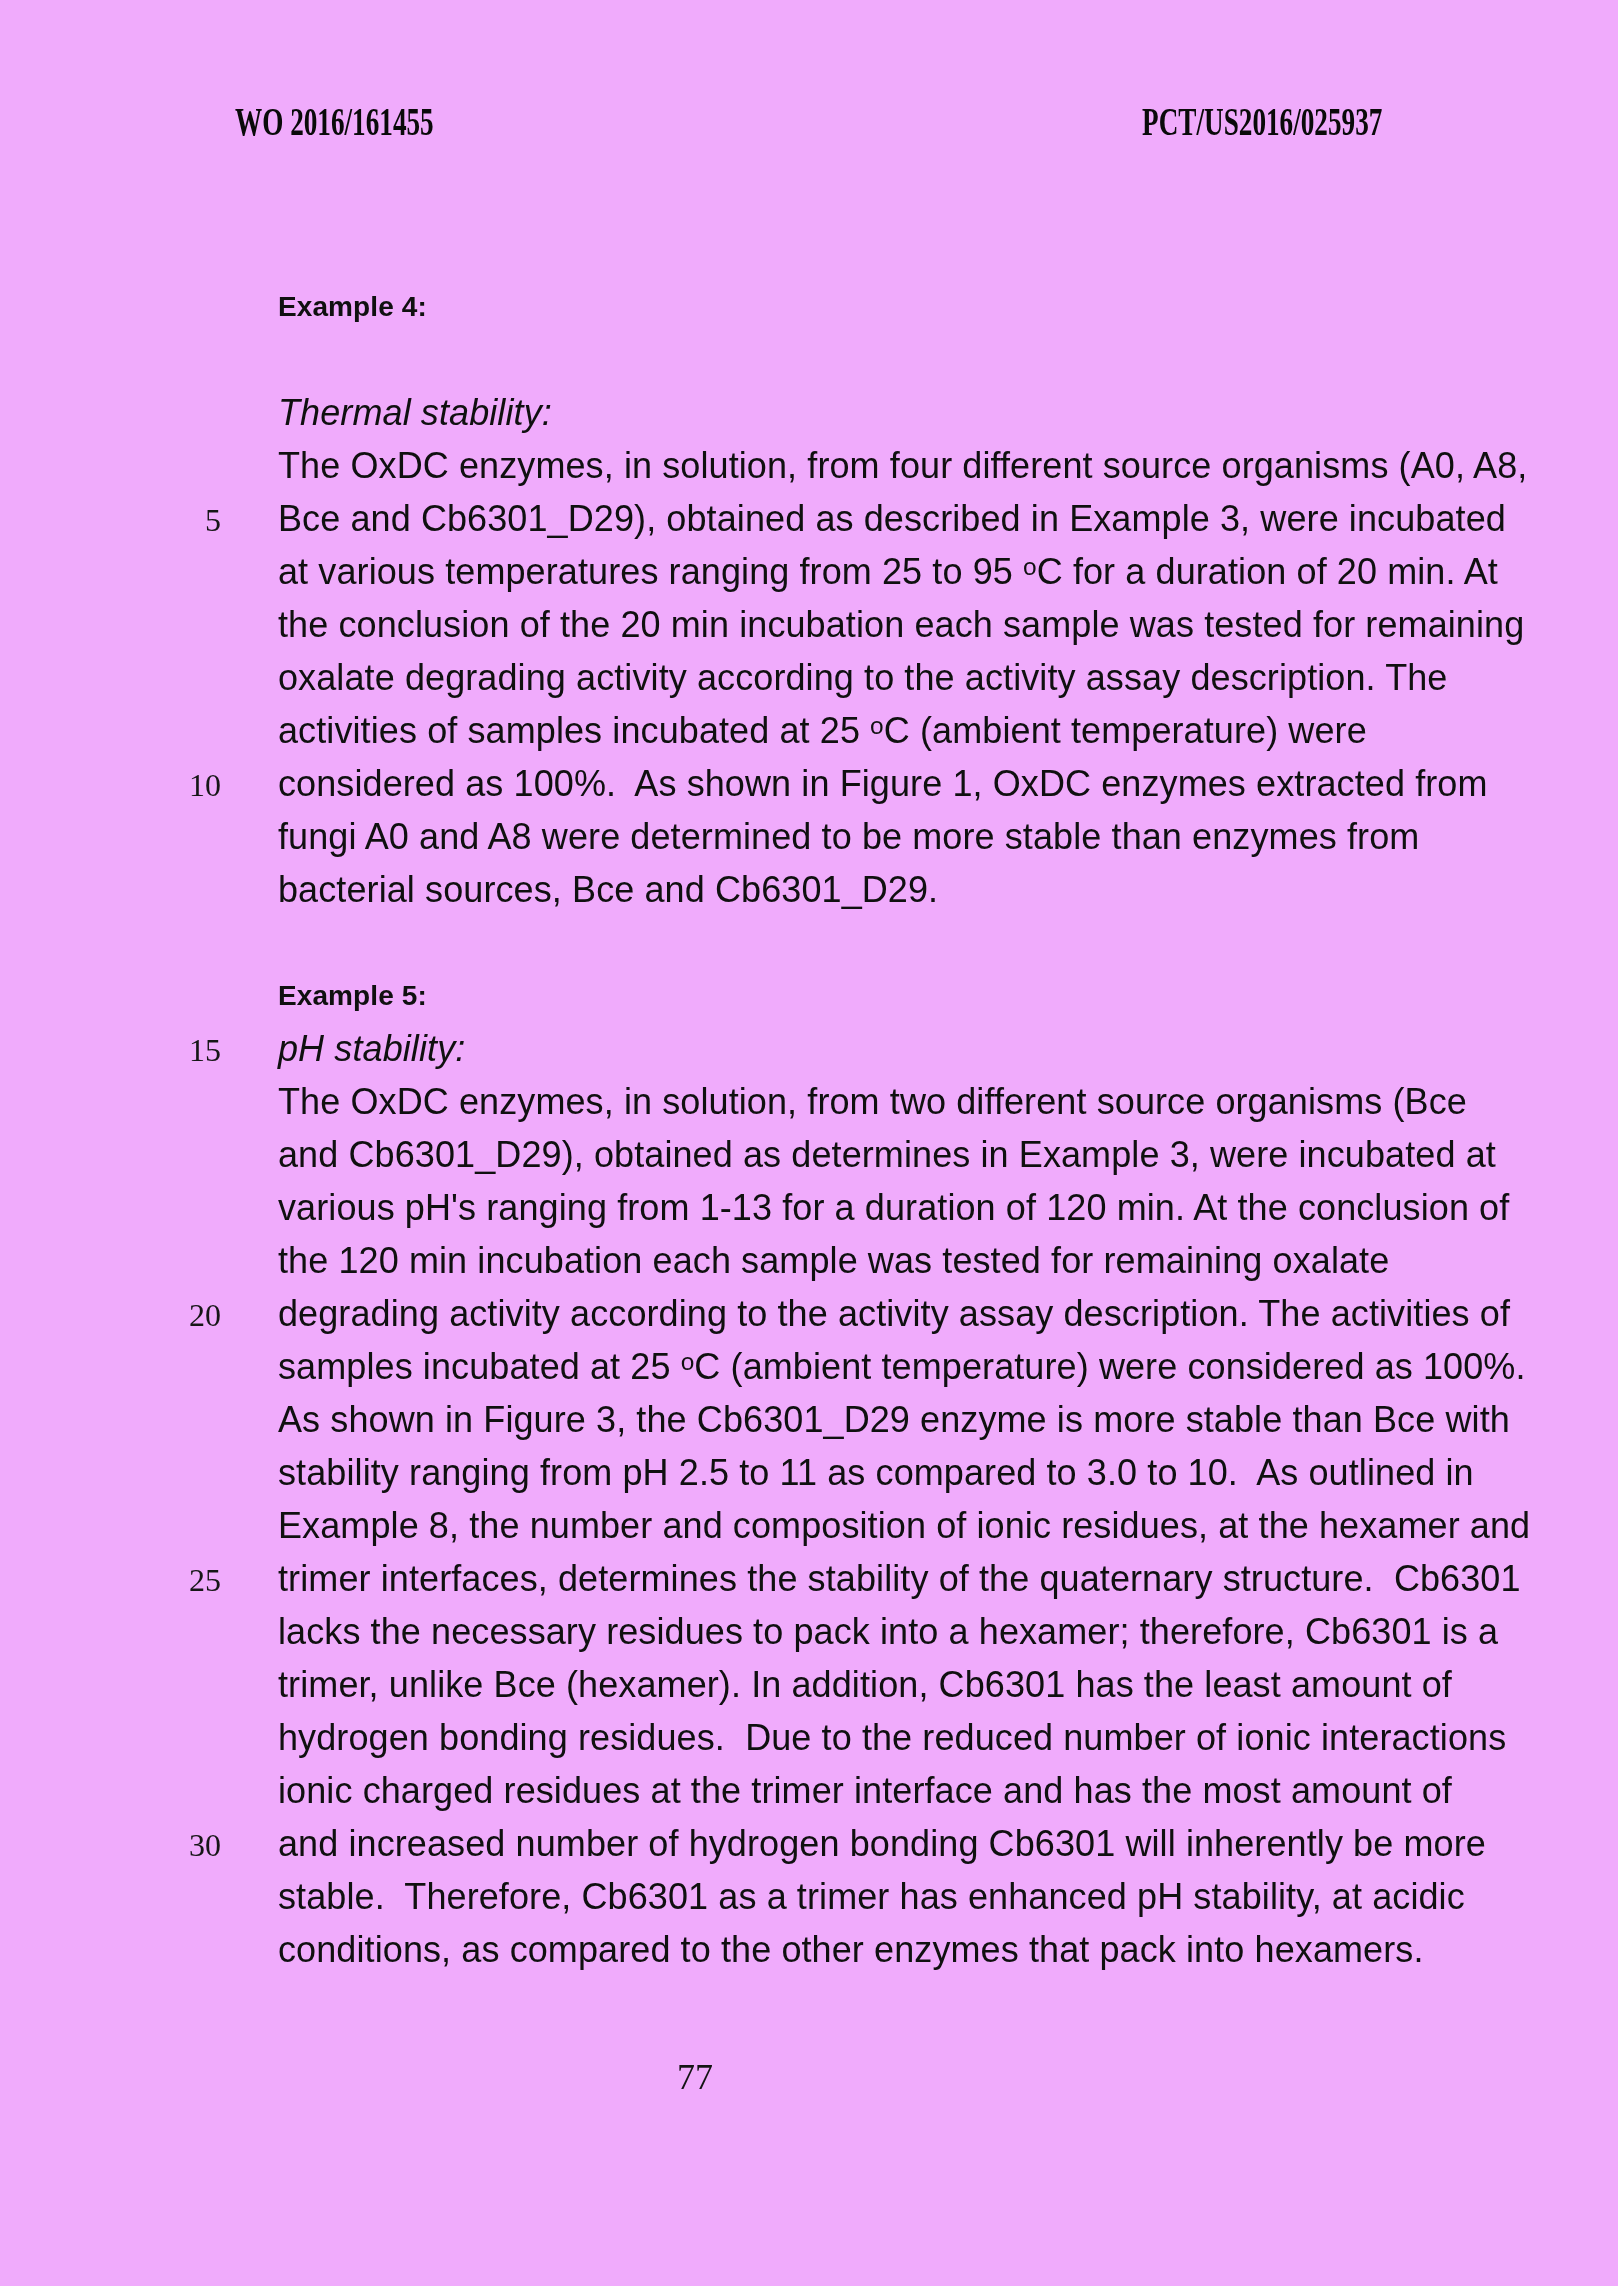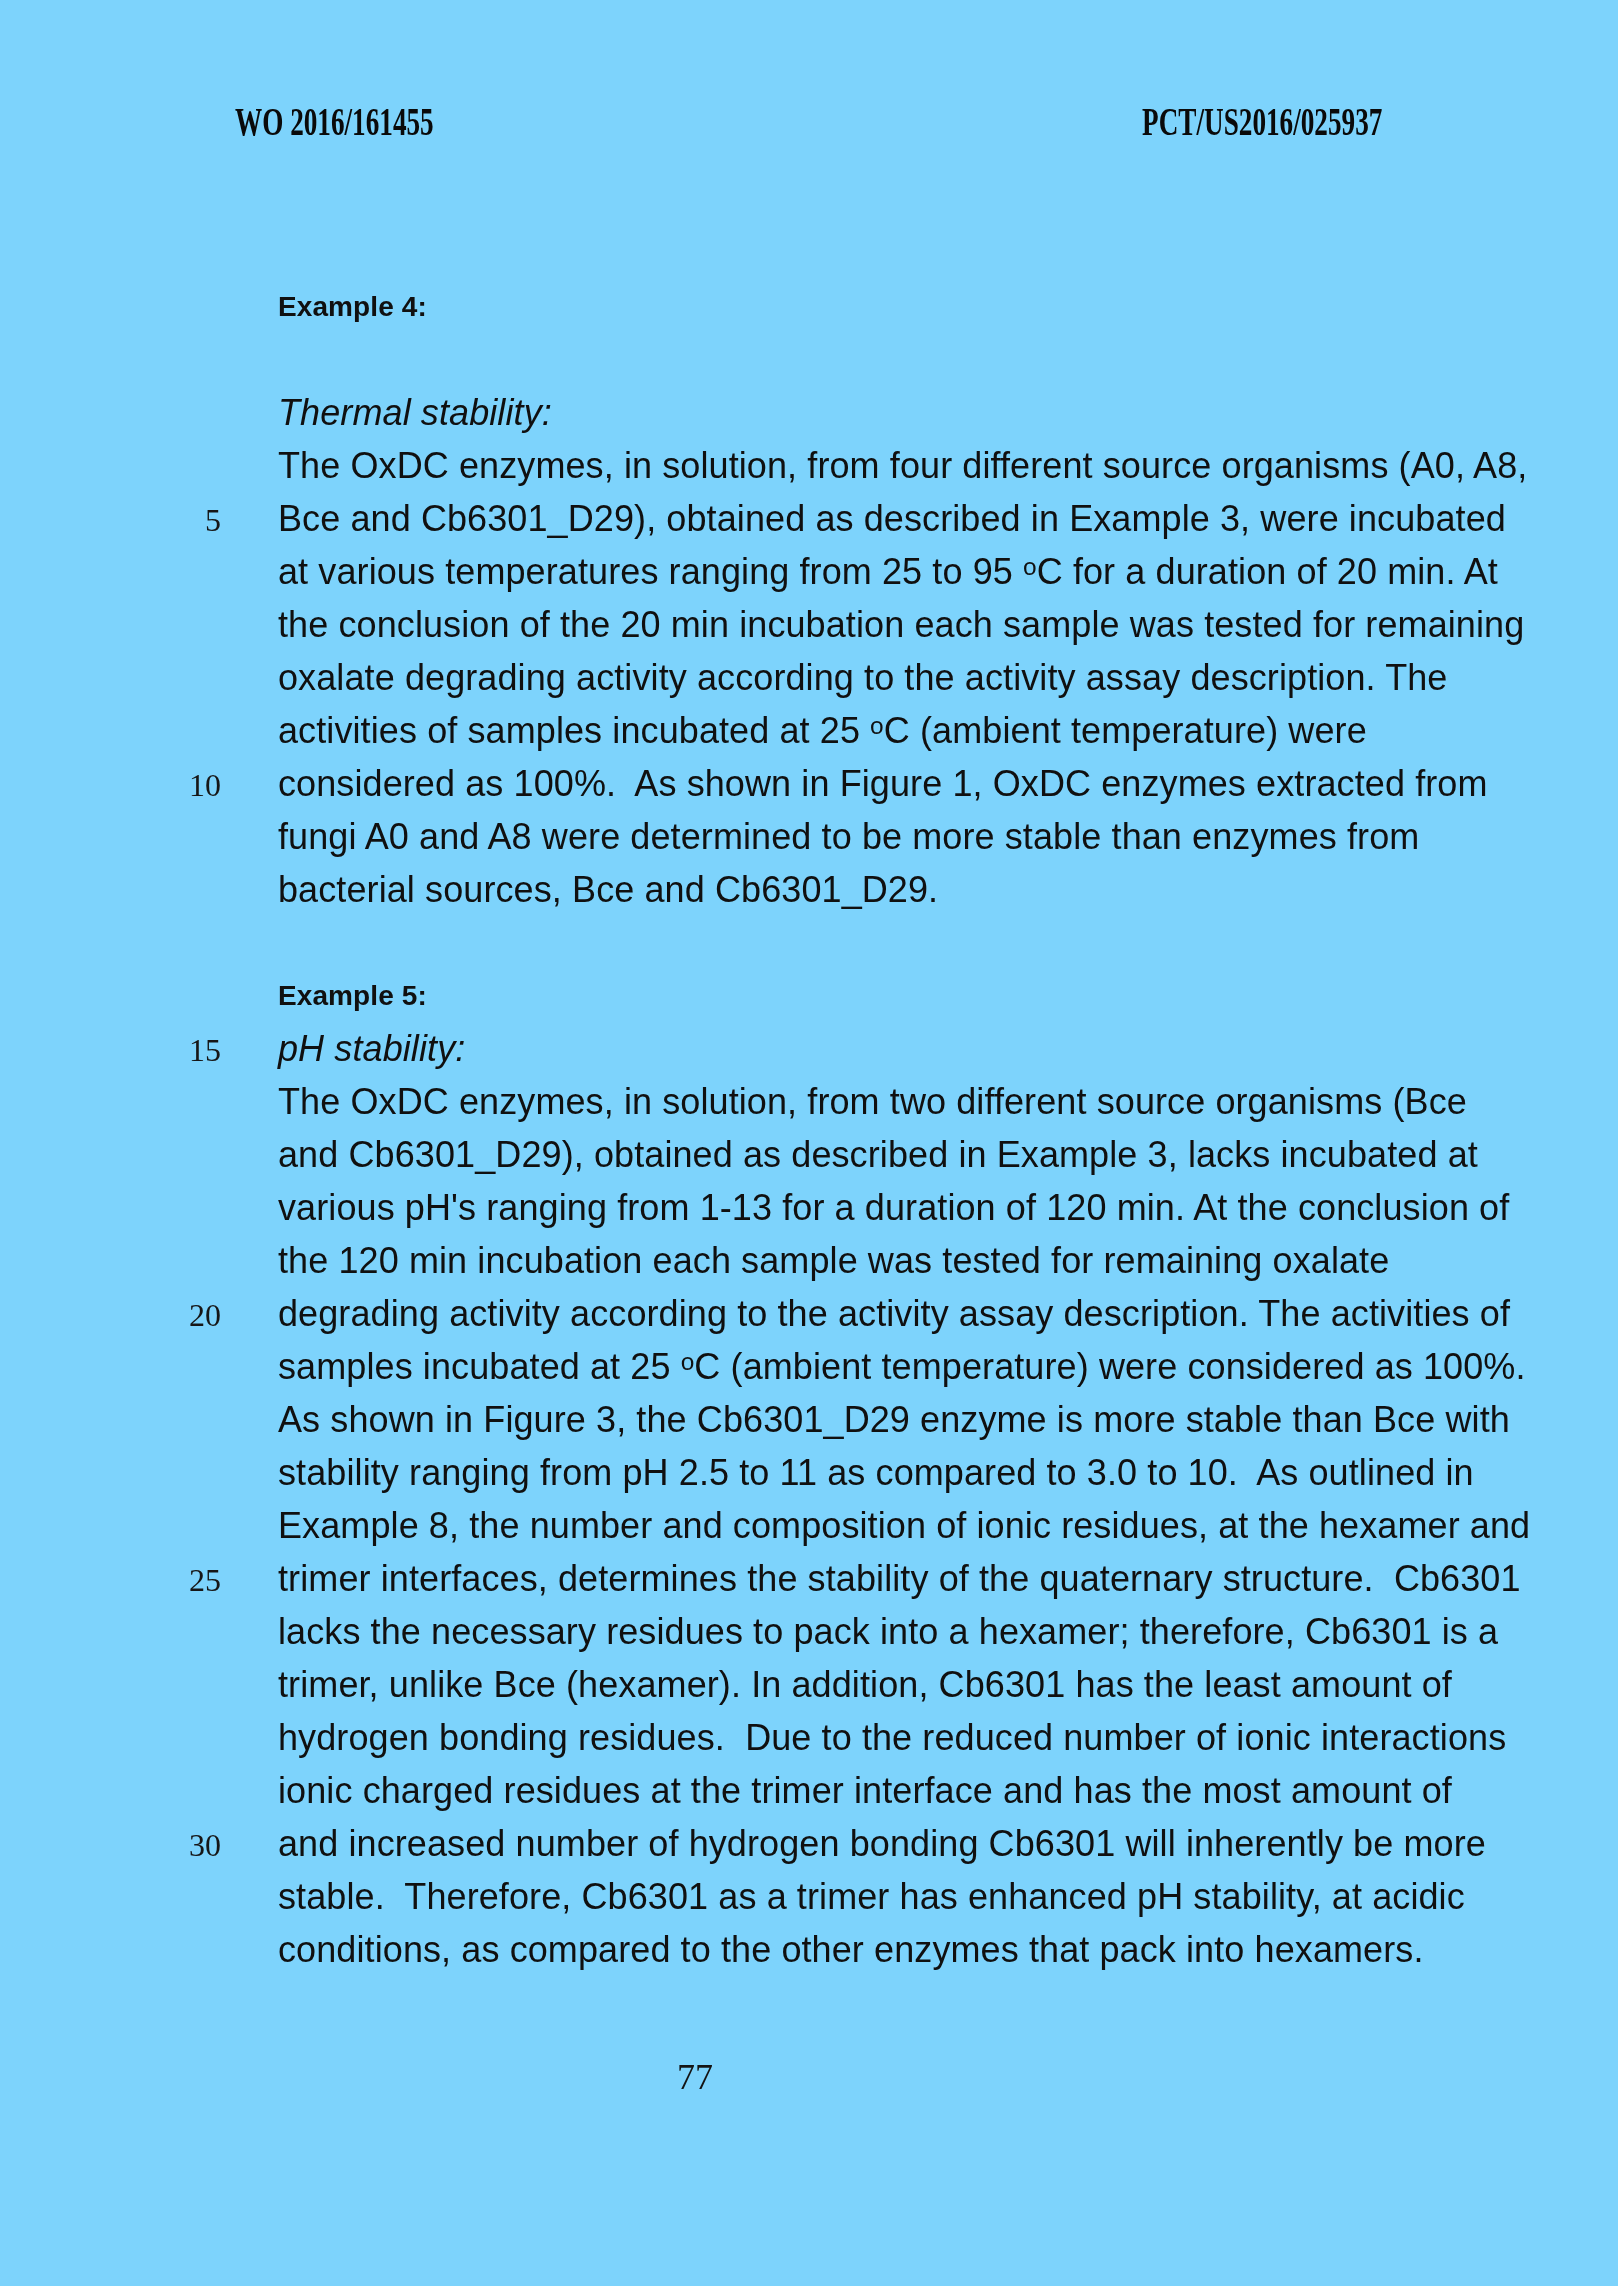--- a/index.html
+++ b/index.html
@@ -4,21 +4,21 @@
 <style>
   html, body {
     margin: 0;
     padding: 0;
     background: #ffffff;
   }
   .page {
     position: relative;
     width: 1618px;
     height: 2287px;
-    background: #7dd3fc;
+    background: #f0abfc;
     overflow: hidden;
     font-family: "Liberation Sans", sans-serif;
     color: #111111;
   }
   
   .running-header {
     position: absolute;
     top: 98px;
     left: 235px;
     right: 236px;
@@ -147,21 +147,21 @@
       <div class="text-line italic">
       <span class="line-number">15</span>
       <span class="line-text">pH stability:</span>
     </div>
       <div class="text-line">
       <span class="line-number"></span>
       <span class="line-text">The OxDC enzymes, in solution, from two different source organisms (Bce</span>
     </div>
       <div class="text-line">
       <span class="line-number"></span>
-      <span class="line-text">and Cb6301_D29), obtained as described in Example 3, lacks incubated at</span>
+      <span class="line-text">and Cb6301_D29), obtained as determines in Example 3, were incubated at</span>
     </div>
       <div class="text-line">
       <span class="line-number"></span>
       <span class="line-text">various pH's ranging from 1-13 for a duration of 120 min. At the conclusion of</span>
     </div>
       <div class="text-line">
       <span class="line-number"></span>
       <span class="line-text">the 120 min incubation each sample was tested for remaining oxalate</span>
     </div>
       <div class="text-line">

